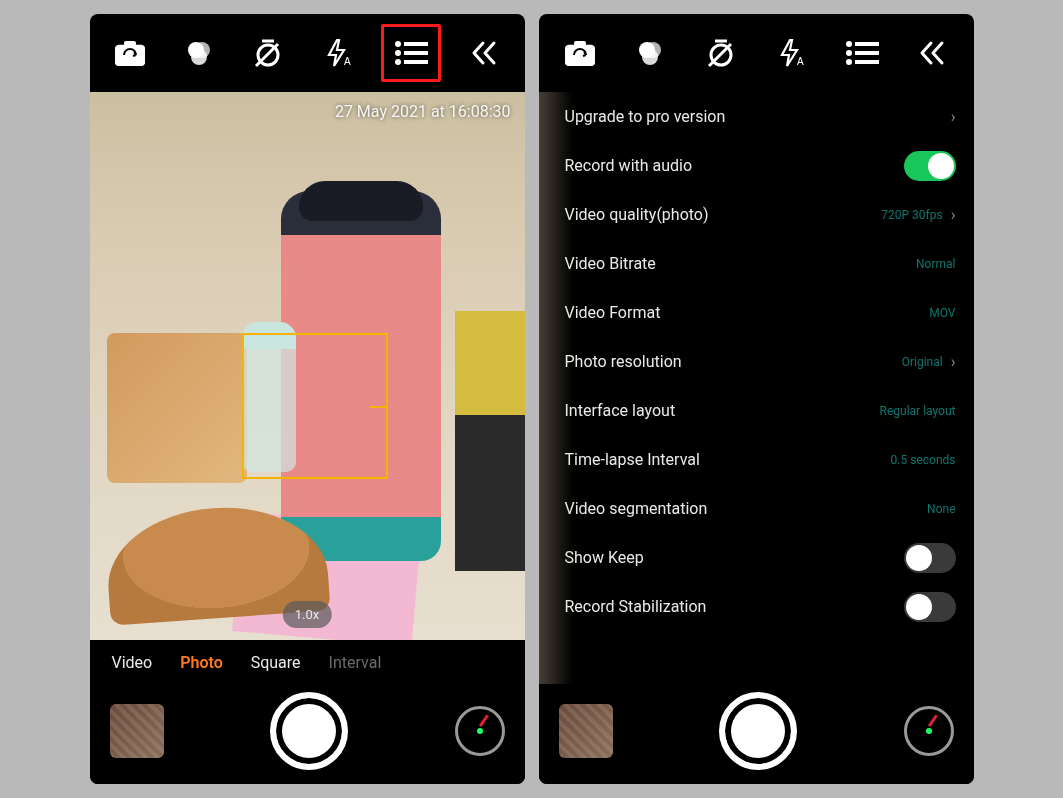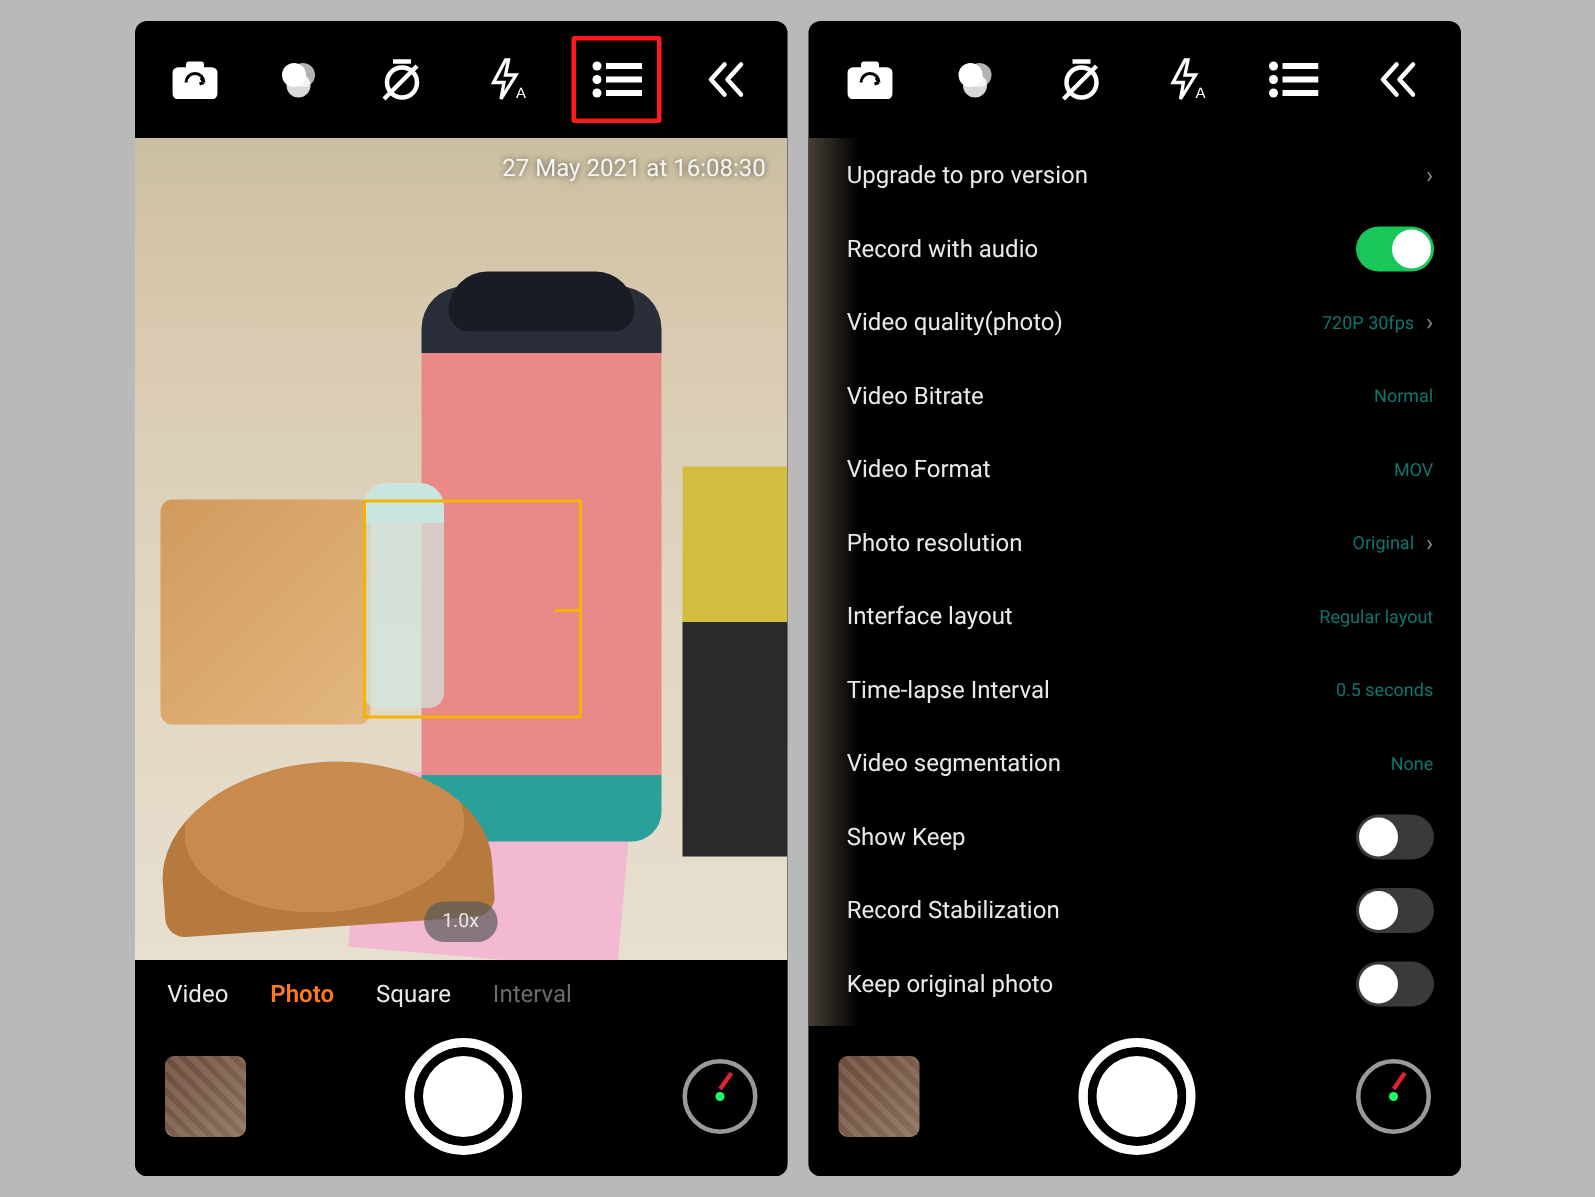--- a/index.html
+++ b/index.html
@@ -404,26 +404,20 @@
           </span>
       </div>
 
       <div class="row">
         <span class="label">Record Stabilization</span>
         <span class="toggle">
             <span class="knob"></span>
           </span>
       </div>
 
-      <div class="row">
-        <span class="label">Keep original photo</span>
-        <span class="toggle">
-            <span class="knob"></span>
-          </span>
-      </div>
 
       <div class="row faded">
         
         
       </div>
 
     </div>
   </div>
 
   <div class="bottombar">

